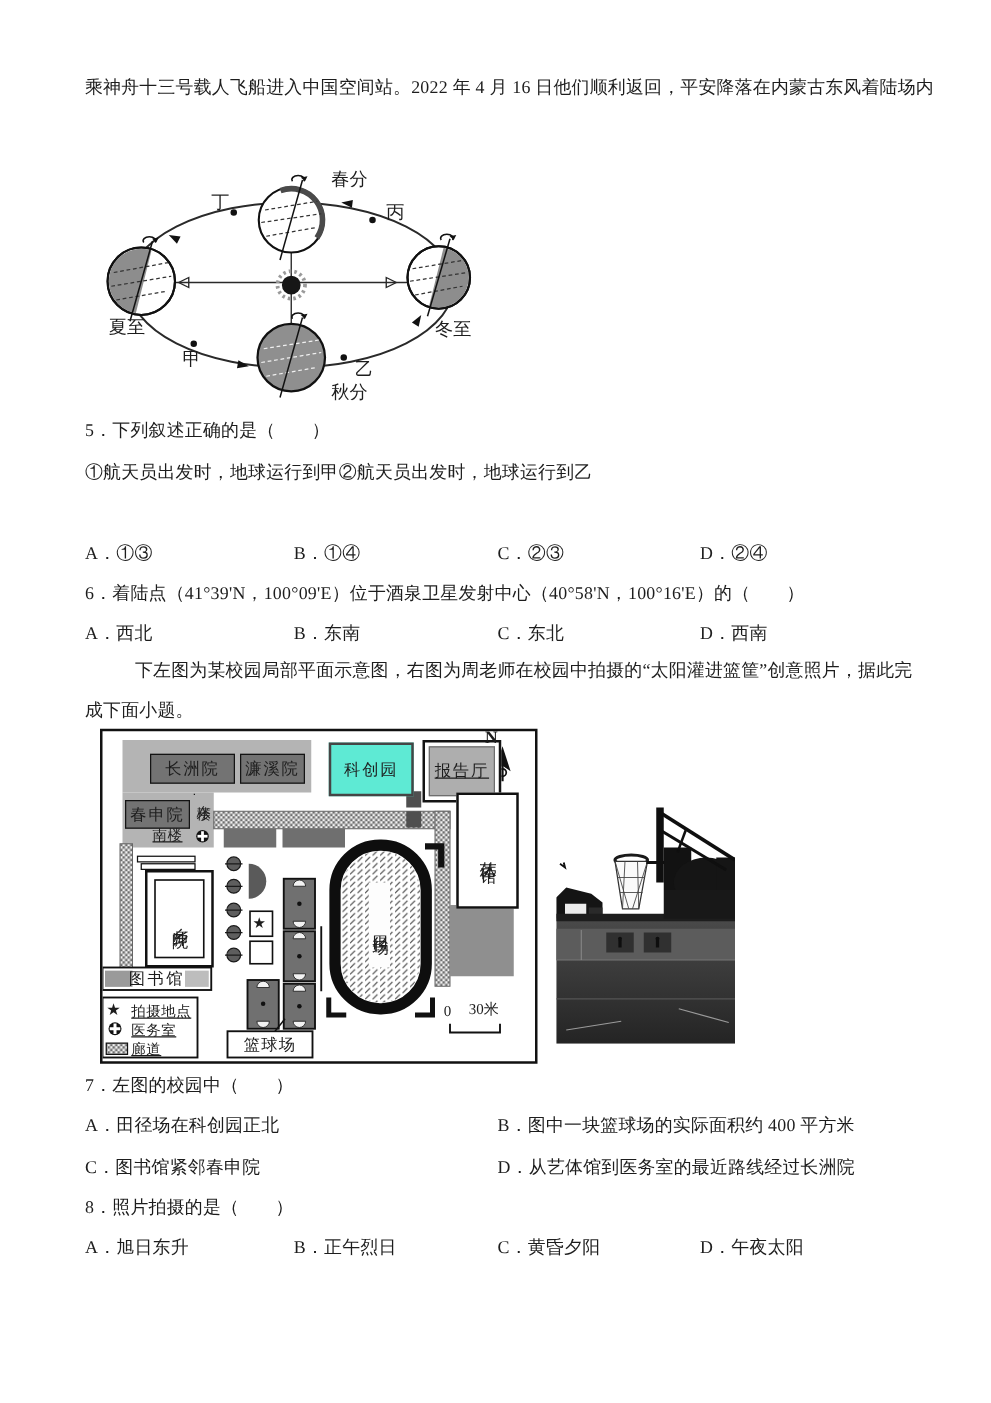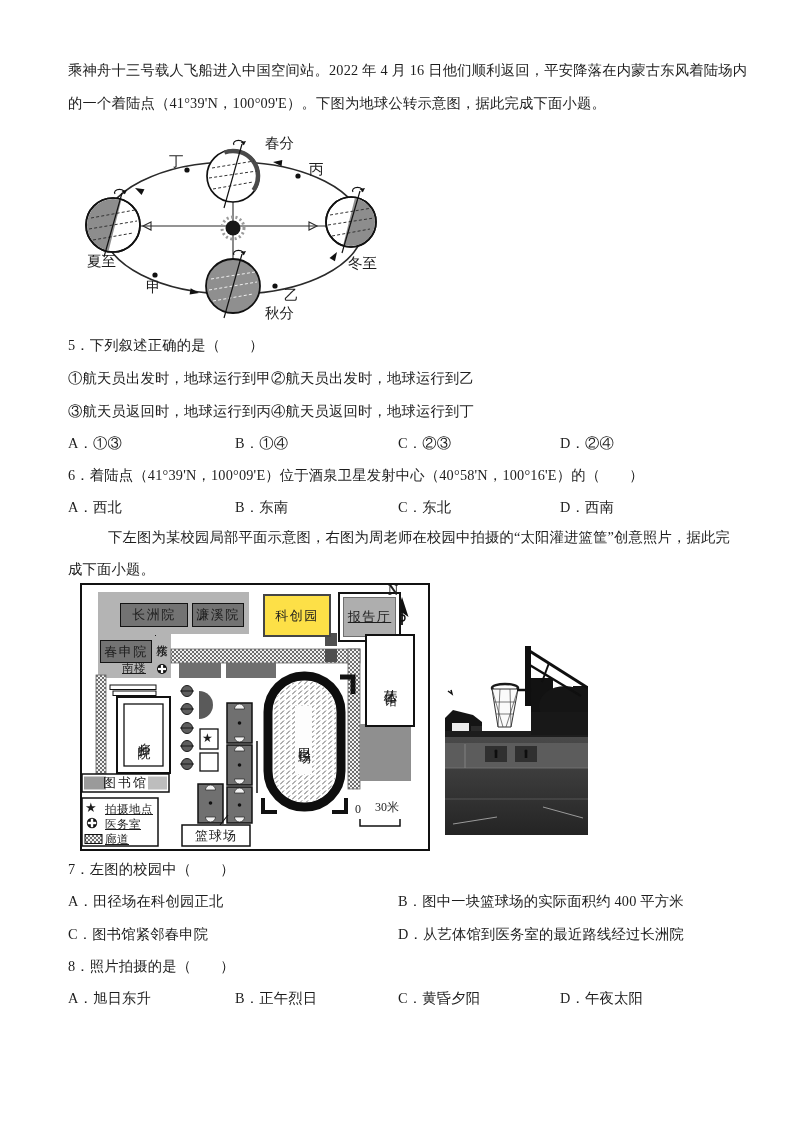--- a/index.html
+++ b/index.html
@@ -10,35 +10,34 @@
   .orbit{position:absolute;left:85px;top:131px;width:312px;height:202px;text-decoration:underline;}
   .orbit svg{position:absolute;left:0;top:0;}
   .olabel{position:absolute;font-size:14.5px;white-space:nowrap;}
   
   .map{position:absolute;left:80px;top:583px;width:346px;height:264px;border:2px solid #111;background:#fff;}
   .map svg{position:absolute;left:0;top:0;}
   .mbox{position:absolute;background:#737373;border:1.6px solid #141414;display:flex;align-items:center;
         justify-content:center;font-size:13px;letter-spacing:1.5px;white-space:nowrap;}
   .mlabel{position:absolute;display:flex;align-items:center;justify-content:center;font-size:13px;white-space:nowrap;}
   .vtext{writing-mode:vertical-rl;text-orientation:upright;letter-spacing:2px;}
-  .gray-box{background:#fde047;border:2.2px solid #454545;}
+  .gray-box{background:#5eead4;border:2.2px solid #454545;}
   .dbl-outer{position:absolute;background:#fff;border:2px solid #141414;display:flex;padding:3px;text-decoration:underline;}
   .dbl-inner{flex:1;background:#aeaeae;border:1px solid #6e6e6e;display:flex;align-items:center;
              justify-content:center;font-size:13px;letter-spacing:1.5px;}
   .small{font-size:11.5px;letter-spacing:.5px;text-decoration:underline;}
   
   .photo{position:absolute;left:445px;top:628px;width:143px;height:207px;}
 </style>
 </head>
 <body>
 
 <div class="page">
 
   <div class="t" style="left:68px;top:62px">乘神舟十三号载人飞船进入中国空间站。2022 年 4 月 16 日他们顺利返回，平安降落在内蒙古东风着陆场内</div>
-  <div class="t" style="left:68px;top:95px">的一个着陆点（41°39'N，100°09'E）。下图为地球公转示意图，据此完成下面小题。</div>
 
   <div class="orbit">
     <svg width="312" height="202" viewBox="0 0 312 202">
       <defs>
         <clipPath id="cpL">
             <circle cx="28" cy="94" r="26"></circle>
           </clipPath>
         <clipPath id="cpR">
             <circle cx="266" cy="91" r="24"></circle>
           </clipPath>
@@ -131,21 +130,20 @@
     <span class="olabel" style="left:224px;top:29px">丙</span>
     <span class="olabel" style="left:2px;top:121px">夏至</span>
     <span class="olabel" style="left:263px;top:123px">冬至</span>
     <span class="olabel" style="left:61px;top:147px">甲</span>
     <span class="olabel" style="left:199px;top:155px">乙</span>
     <span class="olabel" style="left:180px;top:173px">秋分</span>
   </div>
 
   <div class="t" style="left:68px;top:337px">5．下列叙述正确的是（　　）</div>
   <div class="t" style="left:68px;top:370px">①航天员出发时，地球运行到甲②航天员出发时，地球运行到乙</div>
-  <div class="t" style="left:68px;top:403px">③航天员返回时，地球运行到丙④航天员返回时，地球运行到丁</div>
   <div class="t" style="left:68px;top:435px">A．①③</div>
   <div class="t" style="left:235px;top:435px">B．①④</div>
   <div class="t" style="left:398px;top:435px">C．②③</div>
   <div class="t" style="left:560px;top:435px">D．②④</div>
 
   <div class="t" style="left:68px;top:467px">6．着陆点（41°39'N，100°09'E）位于酒泉卫星发射中心（40°58'N，100°16'E）的（　　）</div>
   <div class="t" style="left:68px;top:499px">A．西北</div>
   <div class="t" style="left:235px;top:499px">B．东南</div>
   <div class="t" style="left:398px;top:499px">C．东北</div>
   <div class="t" style="left:560px;top:499px">D．西南</div>

